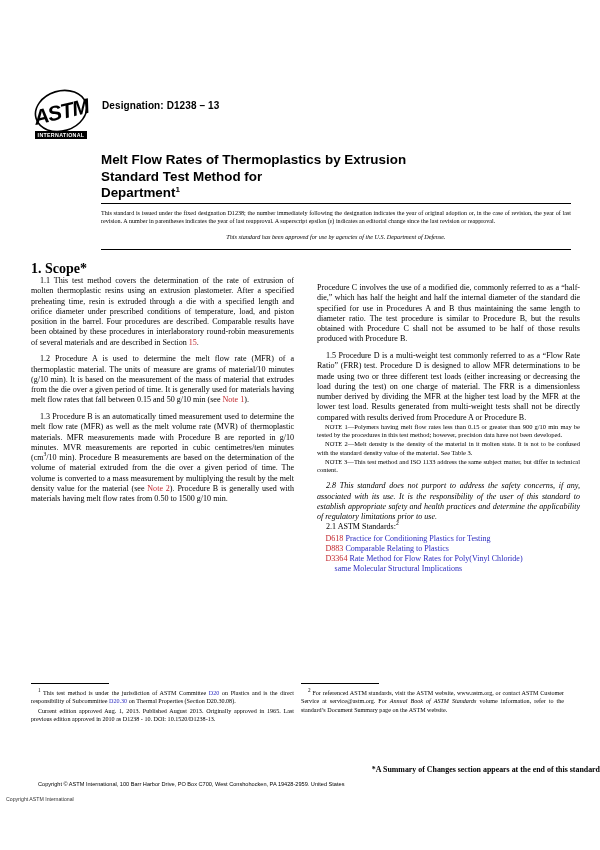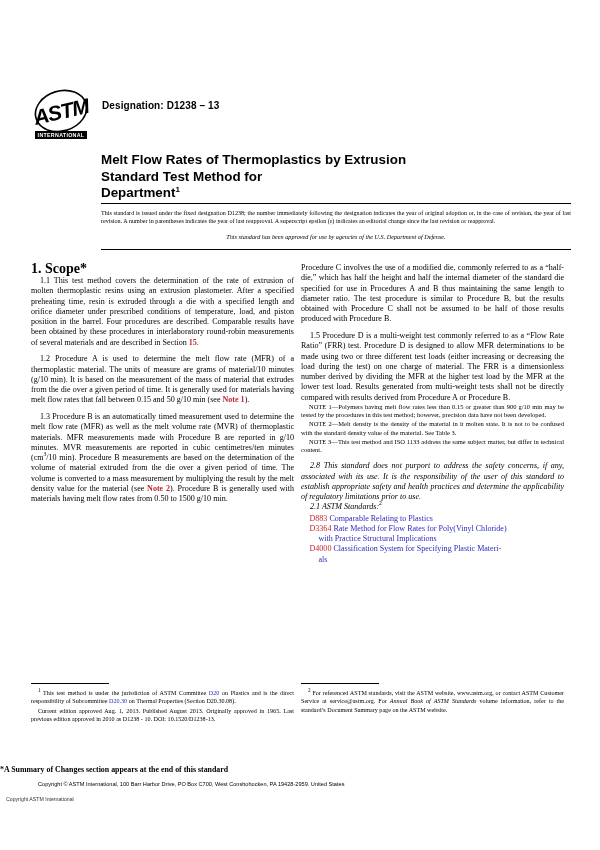--- a/index.html
+++ b/index.html
@@ -101,21 +101,21 @@
     position: absolute;
     top: 263px;
     width: 263px;
     font-size: 8.05px;
     line-height: 10.25px;
     text-align: justify;
     text-justify: inter-word;
     hyphens: manual;
   }
   .col-left  { left: 31px; }
-  .col-right { left: 301px; }
+  .col-right { left: 317px; margin-top: 20px; }
 
   h2.sec {
     font-family: "Liberation Serif", serif;
     font-weight: bold;
     font-size: 14px;
     line-height: 11px;
     margin: 0 0 2px 0;
     text-align: left;
   }
   h2.sec.gap { margin-top: 8px; }
@@ -138,21 +138,21 @@
   p.note + p.note { margin-top: 0.5px; }
   p.note .nlabel {
     font-variant: small-caps;
   }
   .first-note { margin-top: 2.5px; }
 
   p.subsec {
     margin: 0;
     text-indent: 9px;
   }
-  p.subsec .it { font-style: italic; }
+  p.subsec .it { }
 
   sup.fn {
     font-size: 5.6px;
     vertical-align: super;
     line-height: 0;
   }
 
   
   .reflist { margin-top: 1px; }
   .refitem {
@@ -161,21 +161,21 @@
     text-indent: -0.5px;
     color: #2b2bbf;
     line-height: 10.3px;
   }
   .refitem .code { color: #c1272d; }
   .refitem .cont {
     display: block;
     padding-left: 9px;
   }
 
-  .xref { color: #c1272d; font-weight: bold; }
+  .xref { color: #c1272d; }
   .xref-blue { color: #2b2bbf; }
 
   
   .fn-rule {
     position: absolute;
     width: 78px;
     border-top: 0.6px solid #000;
     height: 0;
   }
   .fn-rule-left  { left: 31px;  top: 683px; }
@@ -202,21 +202,21 @@
     vertical-align: super;
     line-height: 0;
   }
 
   
   .summary-line {
     position: absolute;
     left: 0;
     top: 765px;
     width: 600px;
-    text-align: left;
+    text-align: right;
     font-weight: bold;
     font-size: 7.9px;
   }
   .copyright {
     position: absolute;
     left: 38px;
     top: 781px;
     width: 530px;
     font-family: "Liberation Sans", sans-serif;
     font-size: 5.6px;
@@ -284,23 +284,23 @@
     <p class="note"><span class="nlabel">NOTE 2—</span><span>Melt density is the density of the material in it molten state. It is not to be confused with the standard density value of the material. See Table 3.</span></p>
 
     <p class="note"><span class="nlabel">NOTE 3—</span><span>This test method and ISO 1133 address the same subject matter, but differ in technical content.</span></p>
 
     <p class="para italic" style="margin-top:6.5px">2.8 This standard does not purport to address the safety concerns, if any, associated with its use. It is the responsibility of the user of this standard to establish appropriate safety and health practices and determine the applicability of regulatory limitations prior to use.</p>
 
 
     <p class="subsec"><span class="it">2.1 ASTM Standards:</span><sup class="fn">2</sup></p>
 
     <div class="reflist">
+      <p class="refitem"><span class="code">D618</span> <span>Practice for Conditioning Plastics for Testing</span></p>
       <p class="refitem"><span class="code">D883</span> <span>Comparable Relating to Plastics</span></p>
-      <p class="refitem"><span class="code">D3364</span> <span>Rate Method for Flow Rates for Poly(Vinyl Chloride)</span><span class="cont">with Practice Structural Implications</span></p>
-      <p class="refitem"><span class="code">D4000</span> <span>Classification System for Specifying Plastic Materi-</span><span class="cont">als</span></p>
+      <p class="refitem"><span class="code">D3364</span> <span>Rate Method for Flow Rates for Poly(Vinyl Chloride)</span><span class="cont">same Molecular Structural Implications</span></p>
     </div>
   </div>
 
   <div class="fn-rule fn-rule-left"></div>
   <div class="footnotes fn-left">
     <p><sup>1</sup><span> This test method is under the jurisdiction of ASTM Committee </span><span class="xref-blue">D20</span><span> on Plastics and is the direct responsibility of Subcommittee </span><span class="xref-blue">D20.30</span><span> on Thermal Properties (Section D20.30.08).</span></p>
     <p>Current edition approved Aug. 1, 2013. Published August 2013. Originally approved in 1965. Last previous edition approved in 2010 as D1238 - 10. DOI: 10.1520/D1238-13.</p>
   </div>
 
   <div class="fn-rule fn-rule-right"></div>

